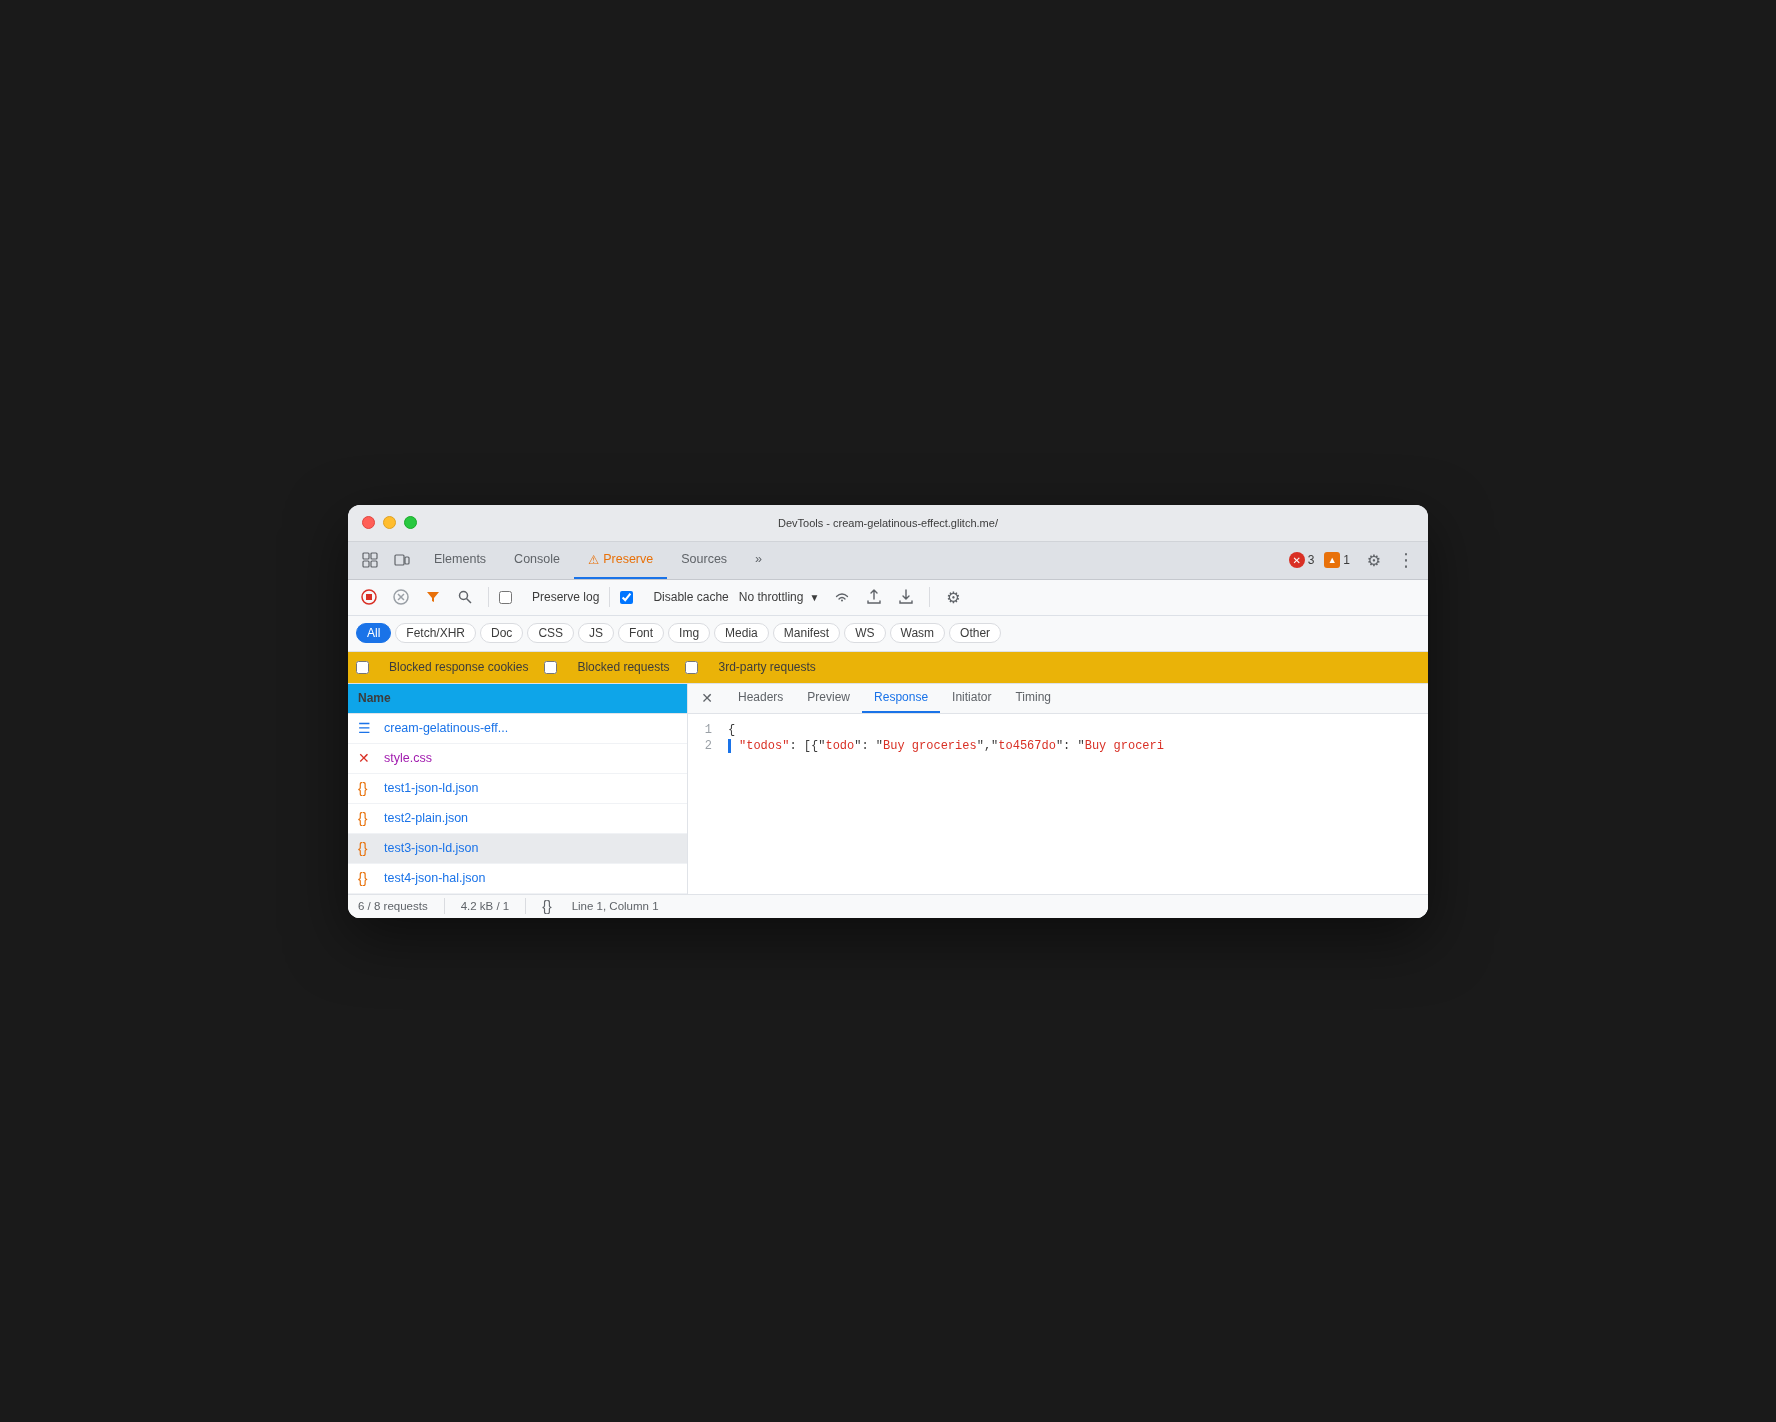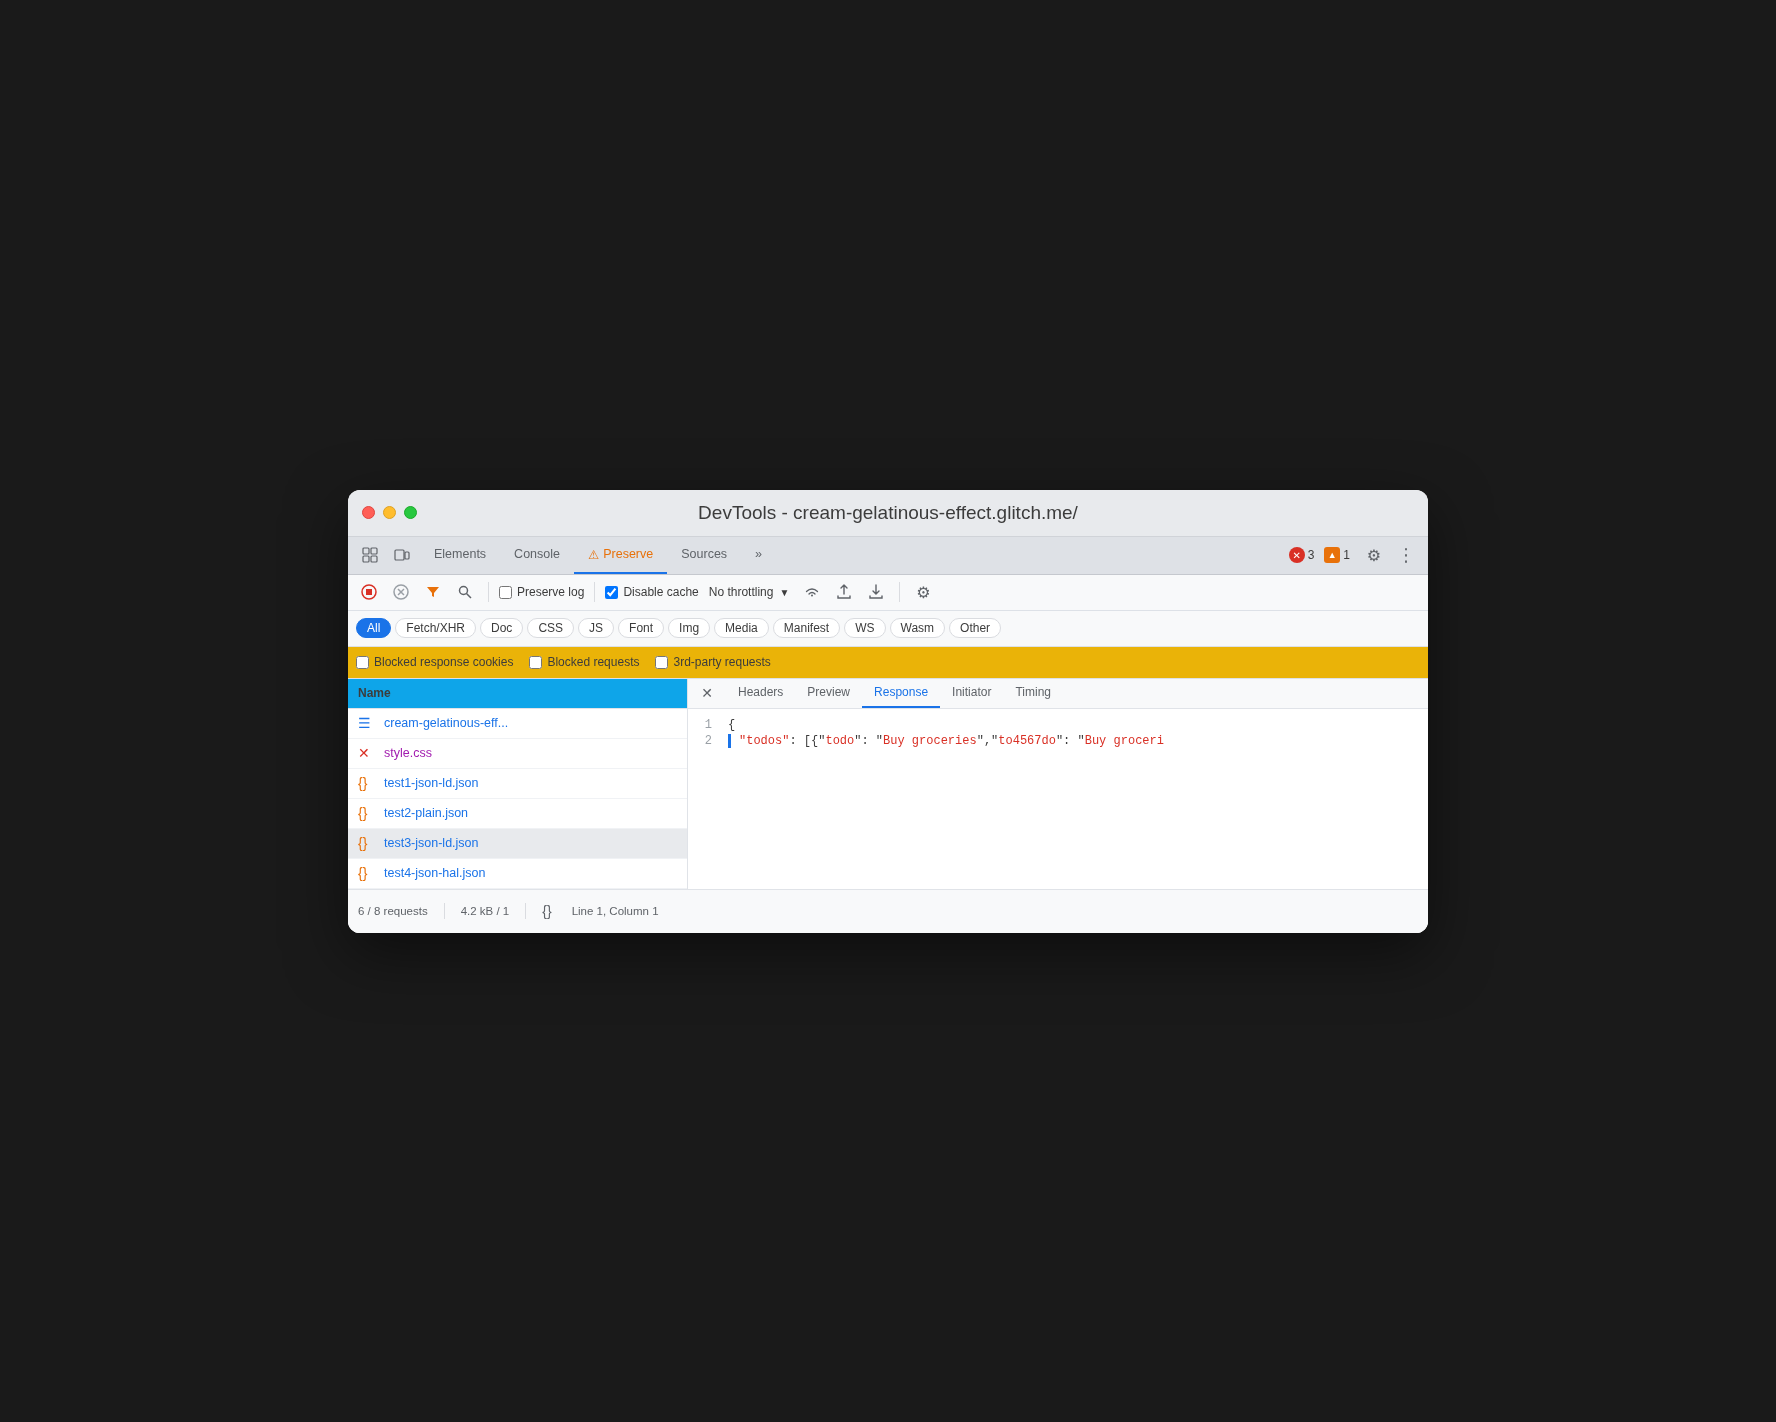--- a/index.html
+++ b/index.html
@@ -36,21 +36,21 @@
     .traffic-light {
       width: 13px;
       height: 13px;
       border-radius: 50%;
       cursor: pointer;
     }
     .tl-red { background: #ff5f57; border: 0.5px solid #e0443e; }
     .tl-yellow { background: #ffbd2e; border: 0.5px solid #dea123; }
     .tl-green { background: #28c840; border: 0.5px solid #1aab29; }
     .title-text {
-      font-size: 19px;
+      font-size: 11px;
       font-weight: 500;
       color: #3c3c3c;
     }
     .devtools-body {
       background: #ffffff;
       display: flex;
       flex-direction: column;
       height: calc(100% - 38px);
     }
     
@@ -161,21 +161,21 @@
       cursor: pointer;
       border-radius: 3px;
       color: #5f6368;
     }
     .action-icon.red { color: #d93025; }
     .action-icon.orange { color: #e8710a; }
     .separator { width: 1px; height: 20px; background: #dadce0; margin: 0 4px; }
     .checkbox-label {
       display: flex;
       align-items: center;
-      gap: 5px;
+      gap: 20px;
       font-size: 12px;
       color: #3c3c3c;
       cursor: pointer;
       white-space: nowrap;
     }
     .checkbox-label input[type="checkbox"] { cursor: pointer; }
     .throttle-select {
       display: flex;
       align-items: center;
       gap: 3px;
@@ -357,21 +357,21 @@
       flex-shrink: 0;
     }
     .line-content { color: #3c3c3c; white-space: pre; font-size: 12px; }
     .json-str { color: #d93025; }
     .json-punc { color: #3c3c3c; }
     
     .status-bar {
       display: flex;
       align-items: center;
       padding: 0 10px;
-      height: 44px;
+      height: 24px;
       background: #f8f9fa;
       border-top: 1px solid #e0e3e8;
       font-size: 11.5px;
       color: #5f6368;
       gap: 16px;
     }
     .status-sep { width: 1px; height: 16px; background: #dadce0; }
     .status-icon { font-size: 14px; margin-right: 4px; }
     .more-btn {
       font-size: 18px;

